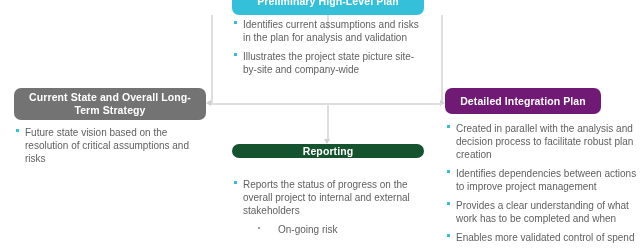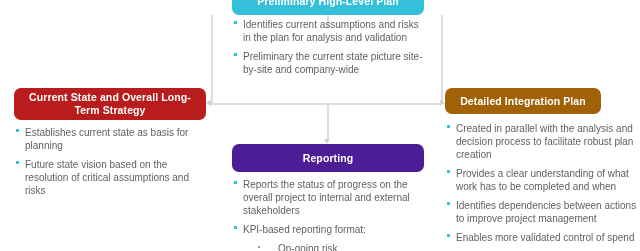--- a/index.html
+++ b/index.html
@@ -43,35 +43,35 @@
     top: -13px;
     width: 192px;
     height: 28px;
     background: #35c0da;
   }
   .box-left {
     left: 14px;
     top: 88px;
     width: 192px;
     height: 32px;
-    background: #b91c1c;
+    background: #737373;
   }
   .box-right {
     left: 445px;
     top: 88px;
     width: 156px;
     height: 26px;
-    background: #a16207;
+    background: #701a75;
   }
   .box-center {
     left: 232px;
     top: 144px;
     width: 192px;
-    height: 28px;
-    background: #4c1d95;
+    height: 14px;
+    background: #14532d;
   }
 
   
   .line {
     position: absolute;
     background: #dedede;
   }
   .h-line { height: 1.5px; }
   .v-line { width: 1.5px; }
 
@@ -155,48 +155,46 @@
   <div class="line h-line" style="left:211px; top:103px; width:231px;"></div>
   <div class="line v-line" style="left:327px; top:103px; height:36px;"></div>
   <div class="arrow arrow-down" style="left:324px; top:139px;"></div>
 
   <div class="box box-top">
     <span>Preliminary High-Level Plan</span>
   </div>
 
   <div class="bullets list-top">
     <div class="bl">Identifies current assumptions and risks in the plan for analysis and validation</div>
-    <div class="bl">Preliminary the current state picture site-by-site and company-wide</div>
+    <div class="bl">Illustrates the project state picture site-by-site and company-wide</div>
   </div>
 
   <div class="box box-left">
     <span>Current State and Overall Long-Term Strategy</span>
   </div>
 
   <div class="bullets list-left">
-    <div class="bl">Establishes current state as basis for planning</div>
     <div class="bl">Future state vision based on the resolution of critical assumptions and risks</div>
   </div>
 
   <div class="box box-right">
     <span>Detailed Integration Plan</span>
   </div>
 
   <div class="bullets list-right">
     <div class="bl">Created in parallel with the analysis and decision process to facilitate robust plan creation</div>
+    <div class="bl">Identifies dependencies between actions to improve project management</div>
     <div class="bl">Provides a clear understanding of what work has to be completed and when</div>
-    <div class="bl">Identifies dependencies between actions to improve project management</div>
     <div class="bl">Enables more validated control of spend</div>
     <div class="sub">Capital</div>
     <div class="sub">O&amp;M</div>
   </div>
 
   <div class="box box-center">
     <span>Reporting</span>
   </div>
 
   <div class="bullets list-center">
     <div class="bl">Reports the status of progress on the overall project to internal and external stakeholders</div>
-    <div class="bl">KPI-based reporting format:</div>
     <div class="sub">On-going risk</div>
   </div>
 
 </div>
 
 </body></html>

